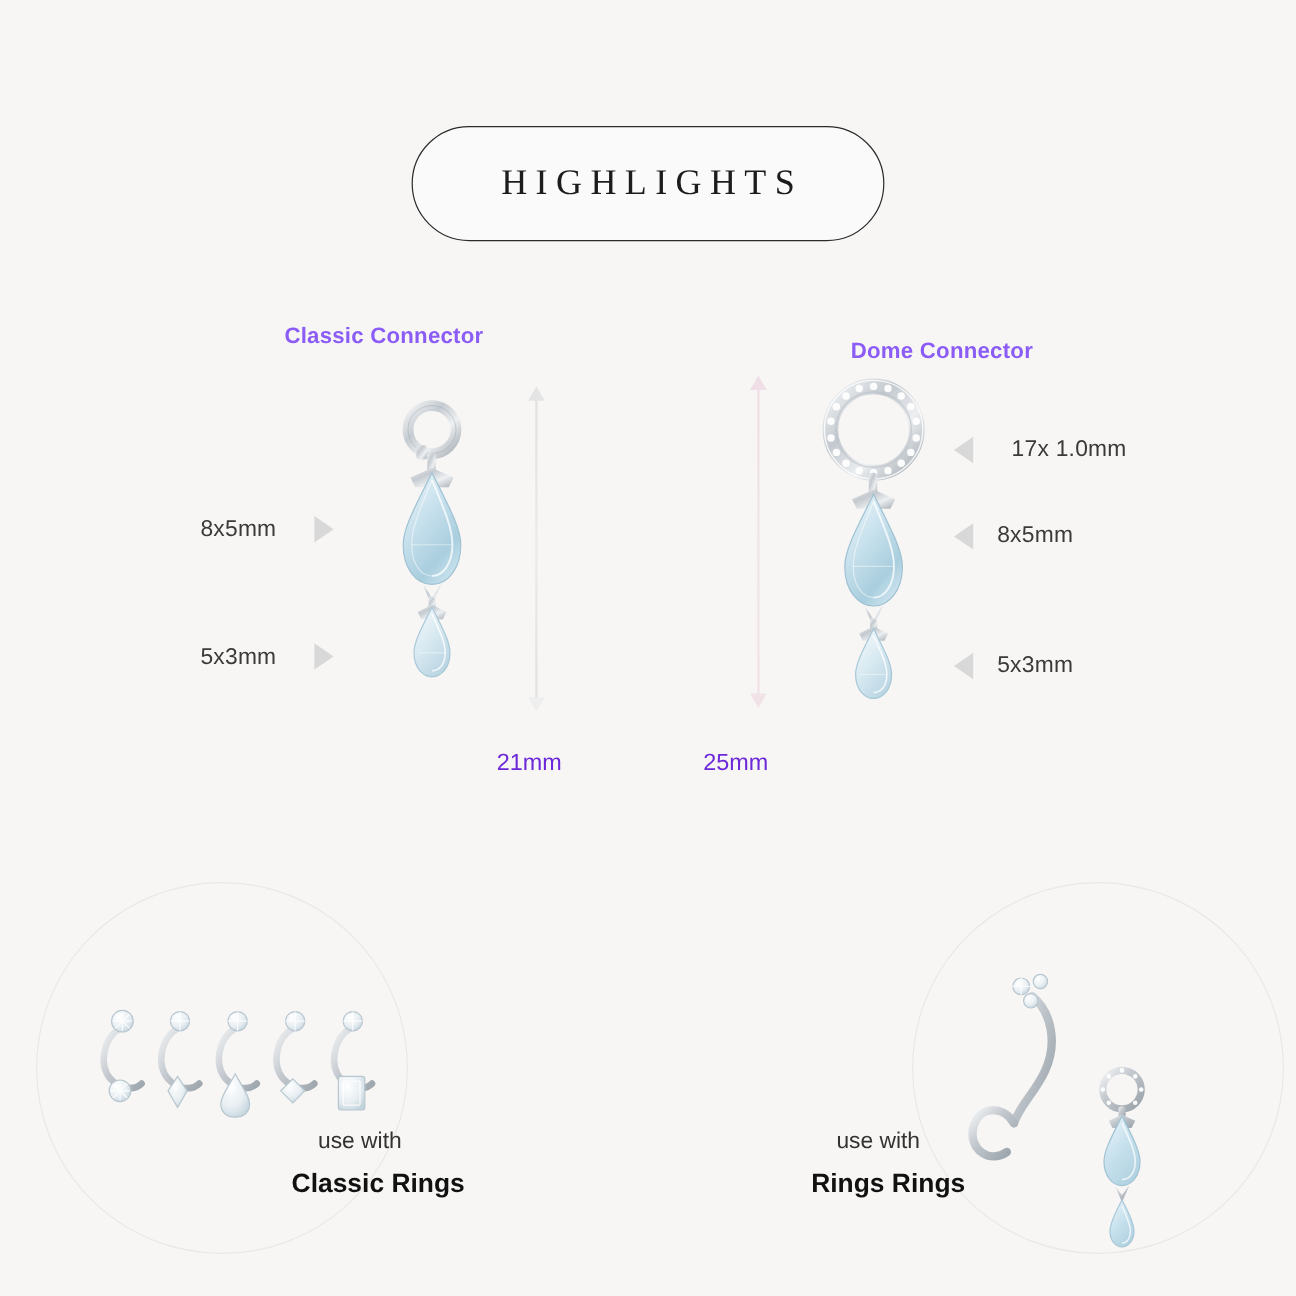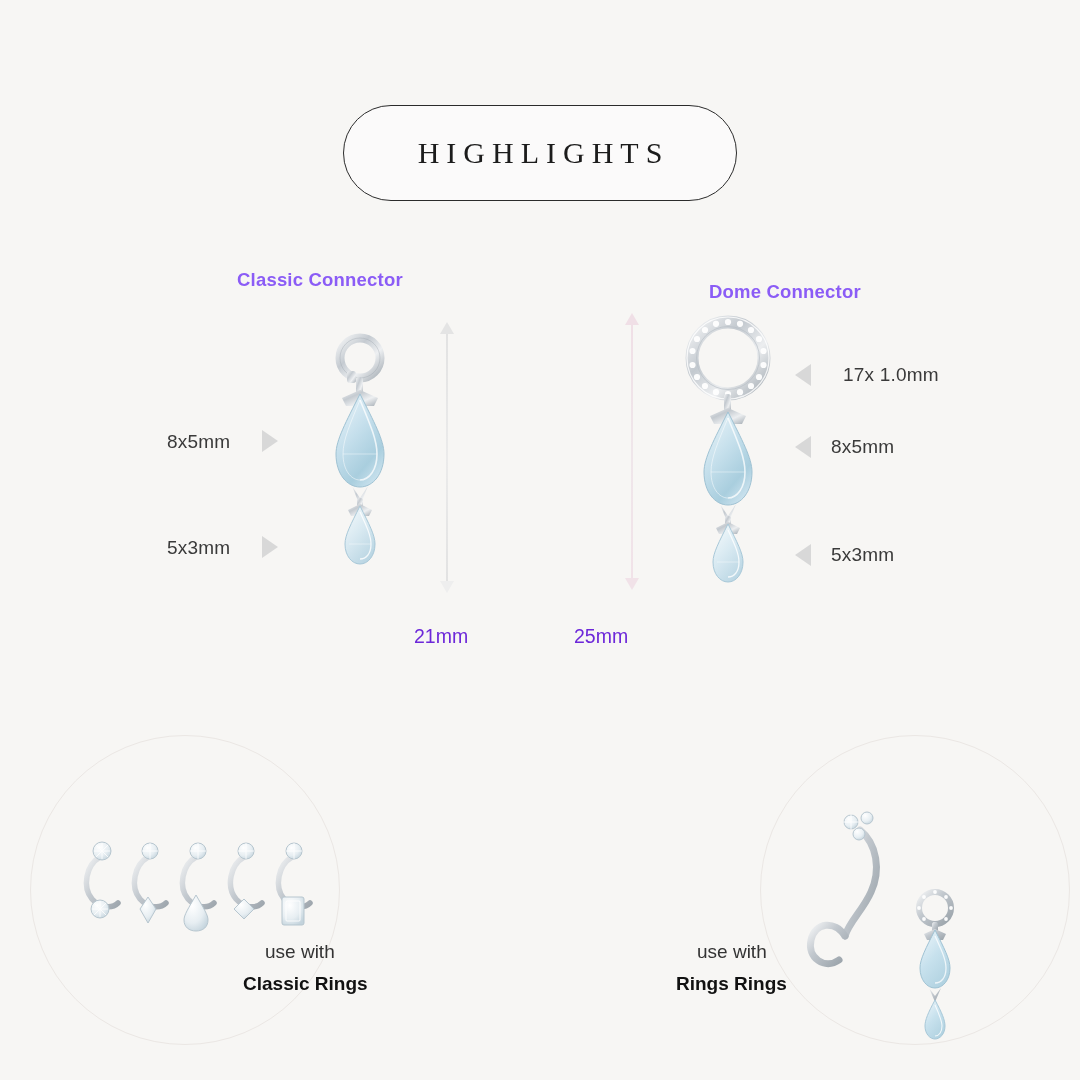--- a/index.html
+++ b/index.html
@@ -100,21 +100,21 @@
 
   .use-with {
     position: absolute;
     font-size: 19px;
     color: #333;
     white-space: nowrap;
     text-align: center;
   }
   .ring-name {
     position: absolute;
-    font-size: 19px;
+    font-size: 22px;
     font-weight: bold;
     color: #111;
     white-space: nowrap;
   }
 
   svg { display: block; overflow: visible; }
   .jewel { position: absolute; }
 </style>
 </head>
 <body>
@@ -249,21 +249,21 @@
       <path d="M60 220 C67 235 71 244 71 252 C71 262 66 267 60 267" fill="none" stroke="#ffffff" stroke-width="1.3" opacity=".8"></path>
       <path d="M49 252 L71 252" stroke="#ffffff" stroke-width=".8" opacity=".5"></path>
     </svg>
   </div>
 
   <div>
     <div class="vline pinkish" style="left:631px; top:325px; height:255px;"></div>
     <div class="vcap" style="left:625px; top:313px; border-bottom:12px solid #f0dfe6;"></div>
     <div class="vcap" style="left:625px; top:578px; border-top:12px solid #f1e2e8;"></div>
   </div>
-  <div class="length-label" style="left:574px; top:625px;">25mm</div>
+  <div class="length-label" style="left:586px; top:625px;">25mm</div>
 
   <div class="tri tri-left" style="left:795px; top:364px;"></div>
   <div class="dim-label" style="left:831px; top:364px;margin-left:12px;">17x 1.0mm</div>
 
   <div class="tri tri-left" style="left:795px; top:436px;"></div>
   <div class="dim-label" style="left:831px; top:436px;">8x5mm</div>
 
   <div class="tri tri-left" style="left:795px; top:544px;"></div>
   <div class="dim-label" style="left:831px; top:544px;">5x3mm</div>
 

